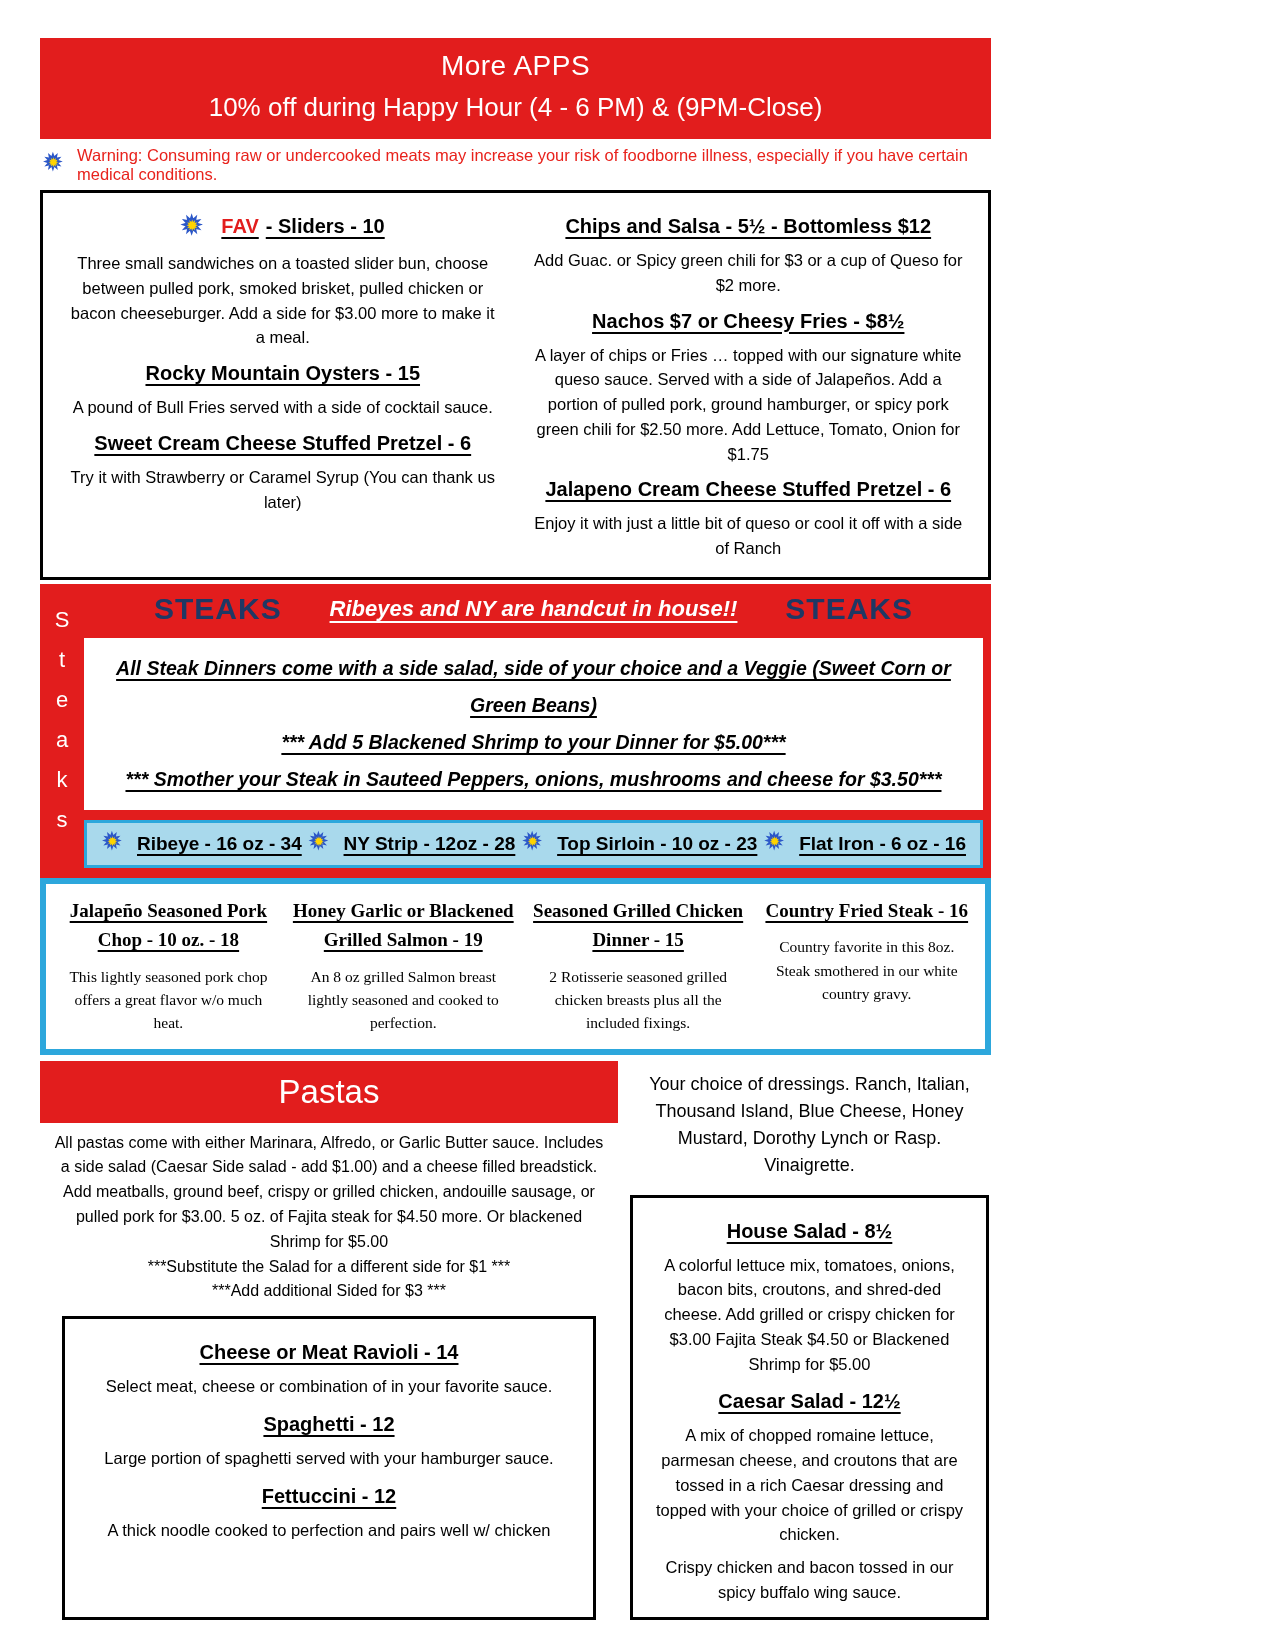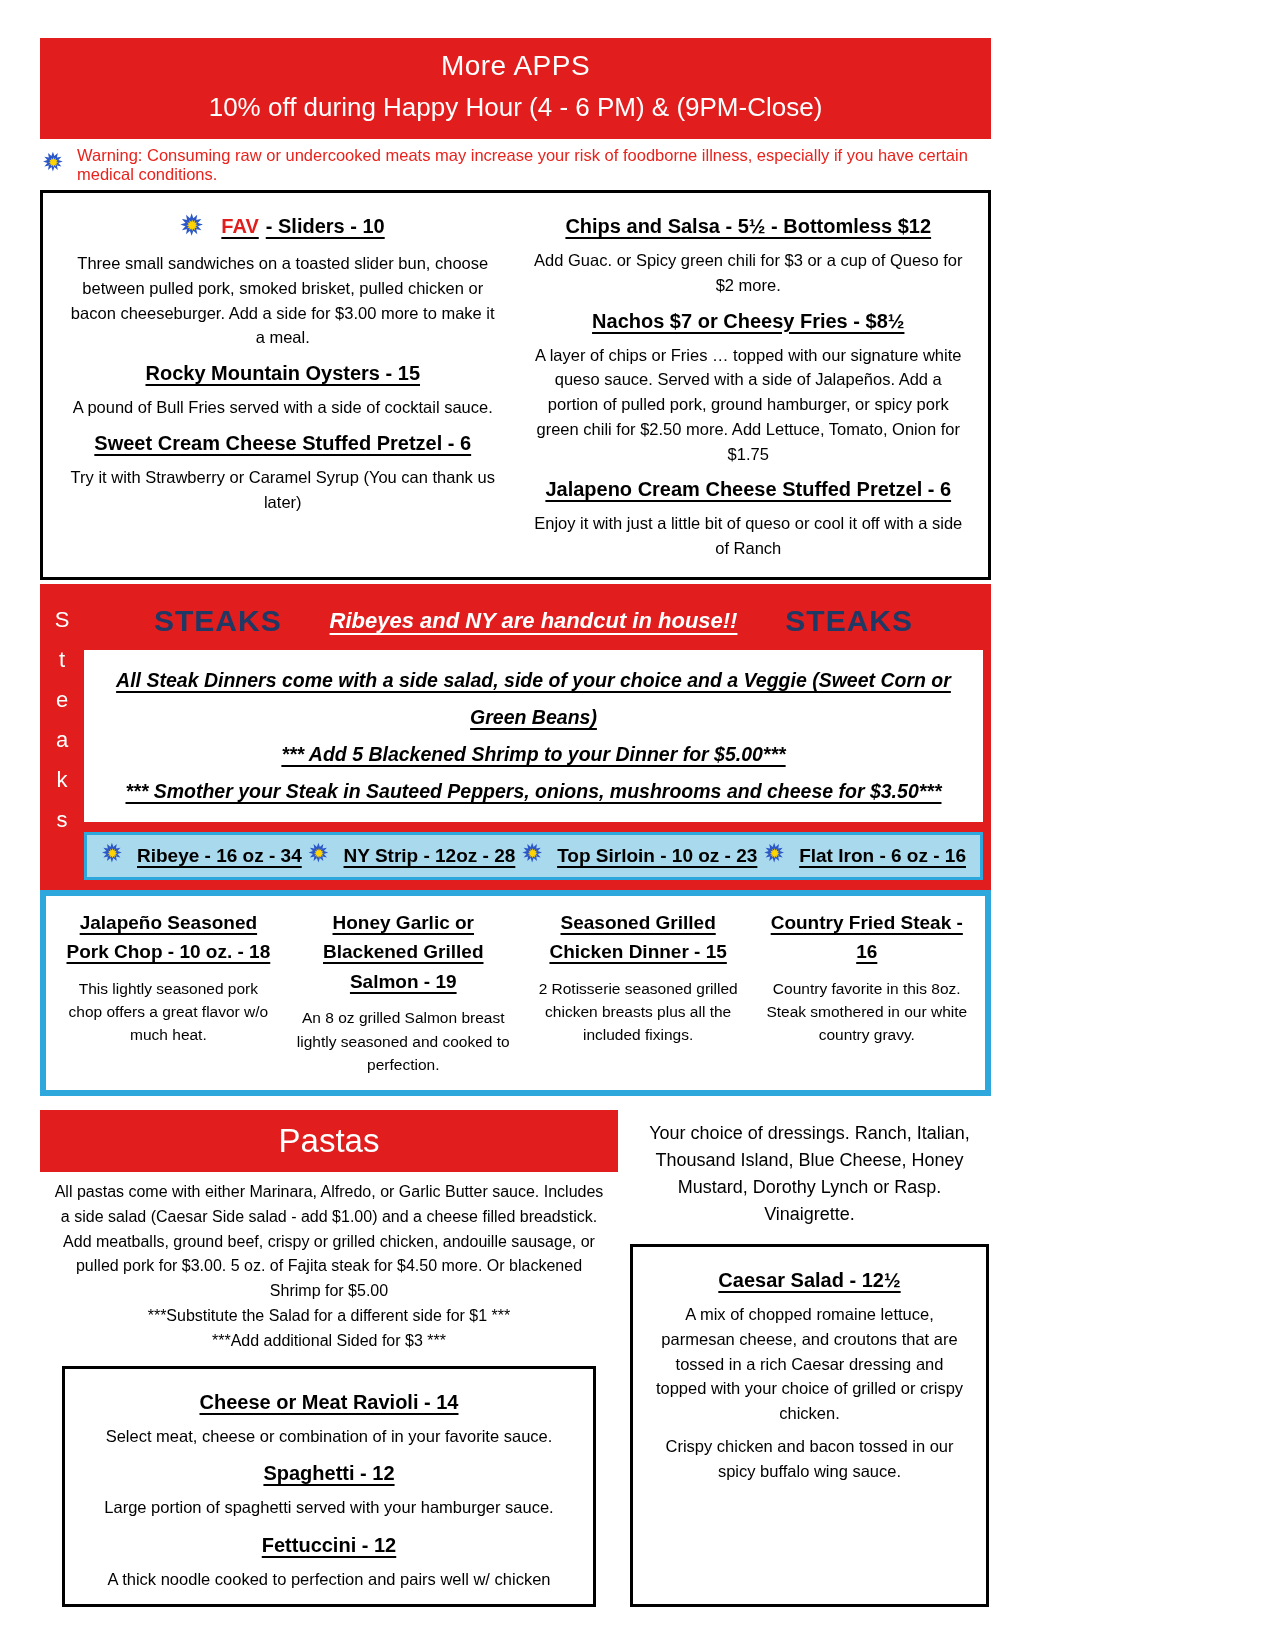--- a/index.html
+++ b/index.html
@@ -71,21 +71,21 @@
     background:#e21d1d;
     margin-top:4px;
     padding:0 8px 10px 44px;
   }
   .steaks-vertical {
     position:absolute; left:0; top:16px; width:44px;
     text-align:center; color:#fff; font-size:22px; line-height:40px;
   }
   .steaks-header {
     display:flex; align-items:center; justify-content:space-between;
-    padding:20px 70px 12px 70px;
+    padding:8px 70px 12px 70px;
   }
   .steaks-word { color:#1f3864; font-size:30px; font-weight:700; letter-spacing:1px; }
   .steaks-tag {
     color:#fff; font-size:22px; font-weight:700; font-style:italic;
     text-decoration:underline; text-decoration-thickness:2px; text-underline-offset:5px;
   }
   .gray-box {
     background:#ffffff;
     padding:12px 14px;
     text-align:center;
@@ -109,35 +109,36 @@
   }
 
   
   .dinners-box {
     border:6px solid #2da7dc;
     background:#fff;
     display:grid;
     grid-template-columns:1.04fr 1.06fr 1.04fr 1fr;
     column-gap:16px;
     padding:12px 14px 14px;
+    font-family:Liberation Serif, serif;
   }
   .dinner-col { text-align:center; }
   .dinner-title {
     font-size:19px; font-weight:700; line-height:1.55;
     text-decoration:underline; text-decoration-thickness:2px; text-underline-offset:4px;
     margin-bottom:10px;
   }
   .dinner-desc { font-size:15.5px; line-height:1.5; }
 
   
   .bottom {
     display:grid;
     grid-template-columns:578px 1fr;
     column-gap:10px;
-    margin-top:14px;
+    margin-top:6px;
   }
   .bottom-col { display:flex; flex-direction:column; }
   .section-banner {
     background:#e21d1d; color:#fff;
     display:flex; align-items:center; justify-content:center;
     height:62px;
   }
   .pastas-banner-text { font-size:33px; }
   .salads-banner-text { font-size:45px; }
   .pastas-intro {
@@ -303,20 +304,24 @@
           <h3 class="item-title"><span class="u">Fettuccini  -  12</span></h3>
           <p class="item-desc">A thick noodle cooked to perfection and pairs well w/ chicken</p>
         </div>
       </div>
     </div>
 
     <div class="bottom-col">
       <p class="salads-intro">Your choice of dressings. Ranch, Italian, Thousand Island, Blue Cheese, Honey Mustard, Dorothy Lynch or Rasp. Vinaigrette.</p>
       <div class="black-box salads-box">
         <div class="menu-item">
+          <h3 class="item-title"><span class="u">House Salad - 8½</span></h3>
+          <p class="item-desc">A colorful lettuce mix, tomatoes, onions, bacon bits, croutons, and shred-ded cheese. Add grilled or crispy chicken for $3.00 Fajita Steak  $4.50 or Blackened Shrimp for $5.00</p>
+        </div>
+        <div class="menu-item">
           <h3 class="item-title"><span class="u">Caesar Salad - 12½</span></h3>
           <p class="item-desc">A mix of chopped romaine lettuce, parmesan cheese, and croutons that are tossed in a rich Caesar dressing and topped with your choice of grilled or crispy chicken.</p>
         </div>
         <div class="menu-item">
           <p class="item-desc">Crispy chicken and bacon tossed in our spicy buffalo wing sauce.</p>
         </div>
       </div>
     </div>
 
   </div>

